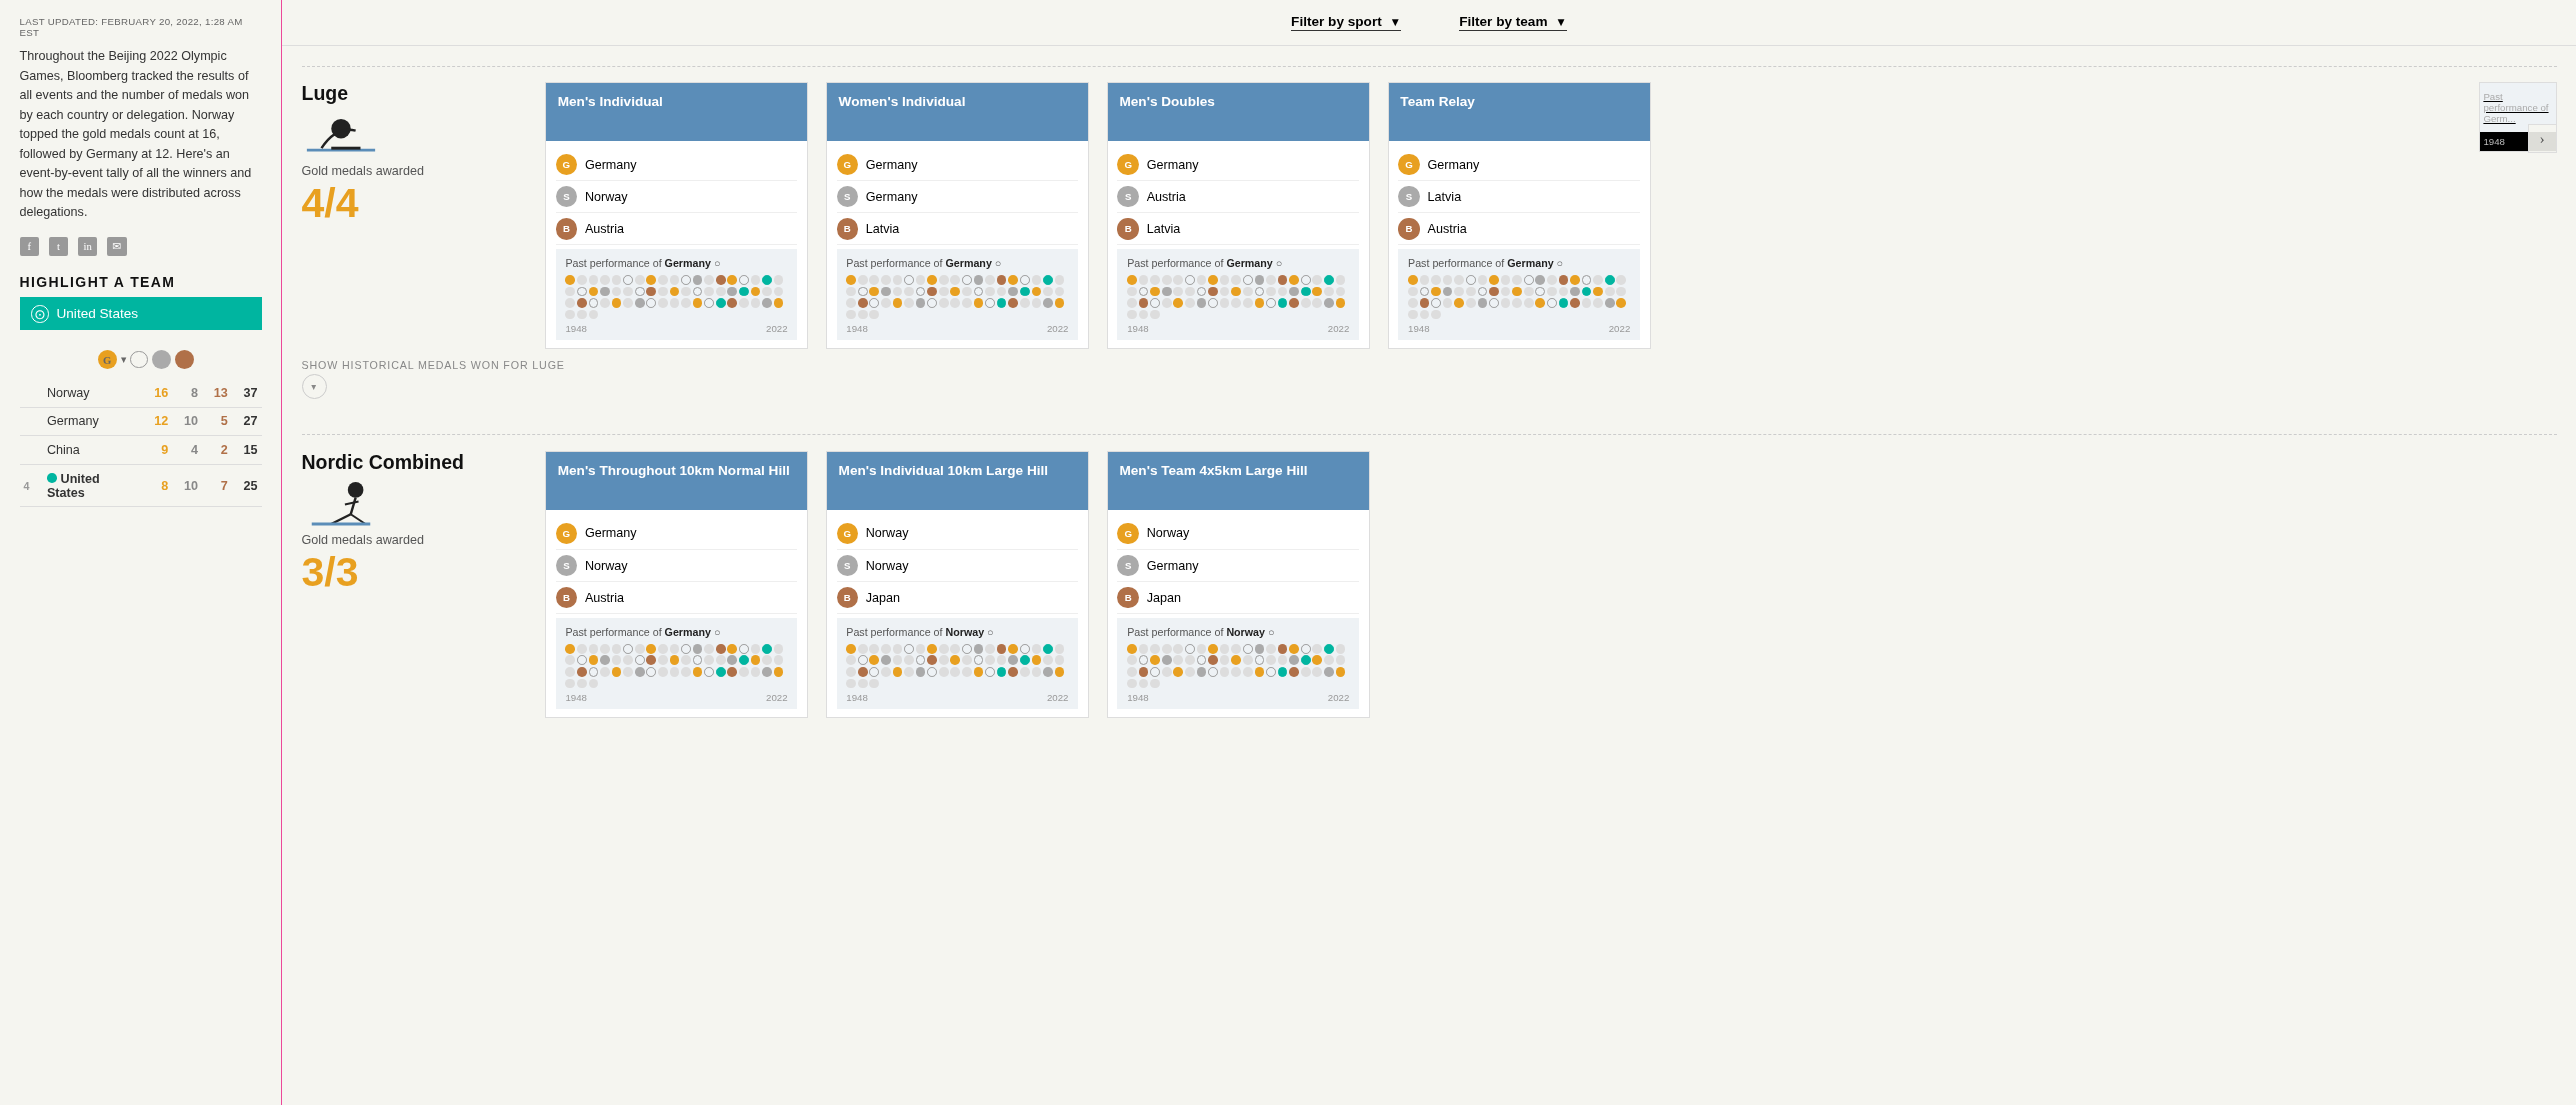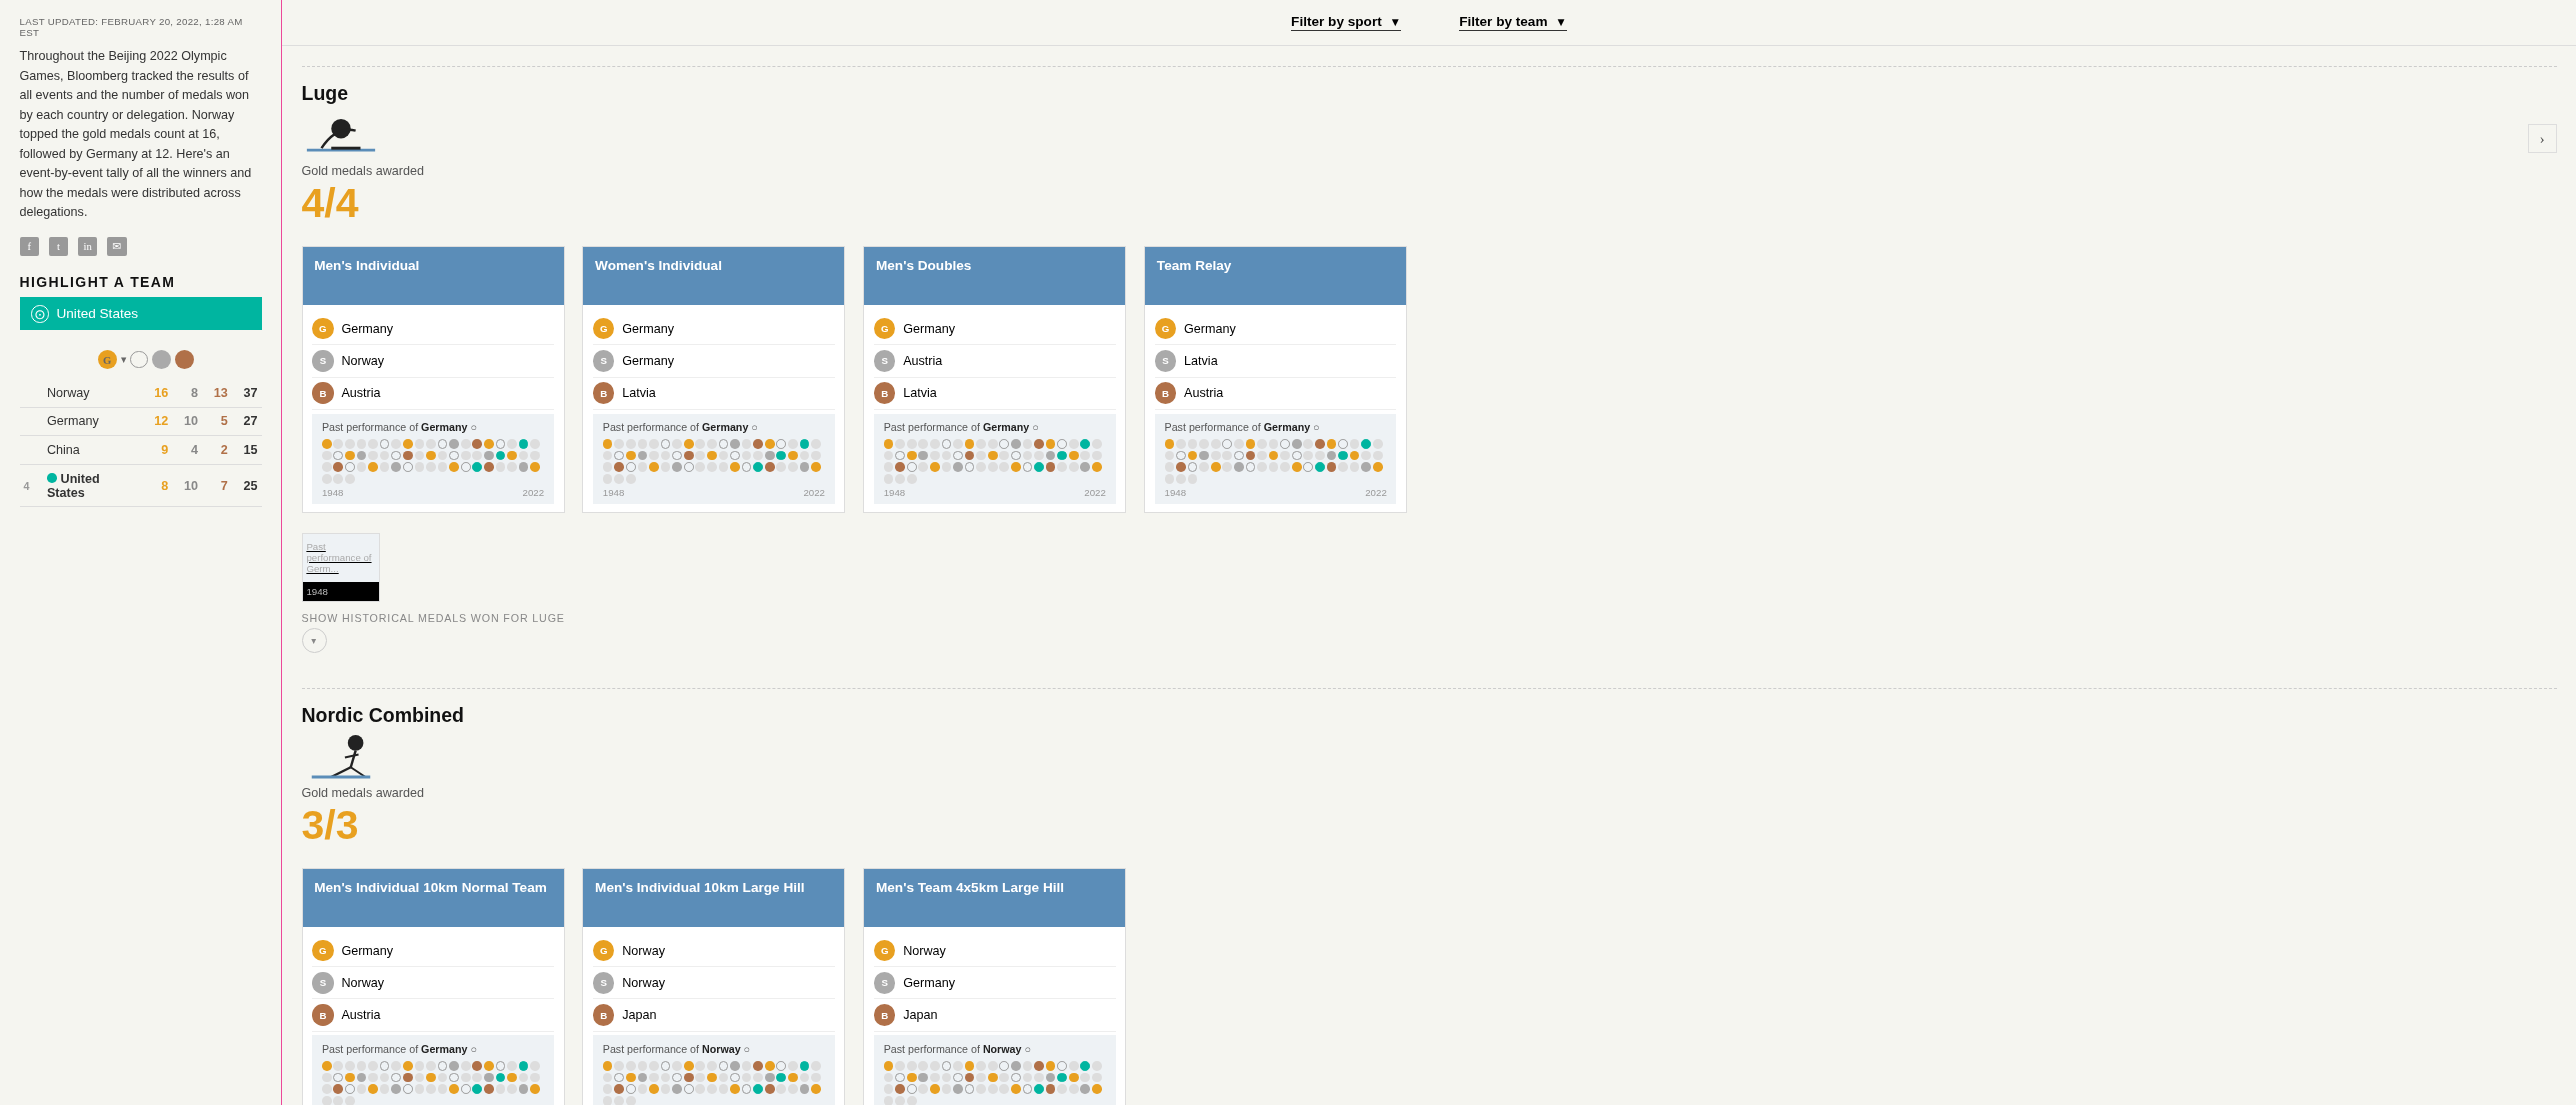--- a/index.html
+++ b/index.html
@@ -204,21 +204,20 @@
       padding: 19.5px 19.5px 9.7px 19.5px;
     }
 
     
     .section-header {
       display: flex;
       gap: 19.5px;
       align-items: flex-start;
       border-top: 1.9px dashed #ccc;
       padding-top: 15.6px;
-      flex-direction: column;
     }
 
     .section-left {
       width: 224px;
       min-width: 224px;
     }
     .section-sport-title {
       font-size: 19.5px;
       font-weight: 900;
       font-family: Arial, sans-serif;
@@ -864,21 +863,21 @@
             <line x1="50" y1="35" x2="65" y2="45" stroke="#222" stroke-width="2"></line>
             <line x1="44" y1="25" x2="58" y2="22" stroke="#222" stroke-width="2"></line>
             <line x1="10" y1="45" x2="70" y2="45" stroke="#5b8db8" stroke-width="3"></line>
           </svg>
           <div class="gold-medals-label">Gold medals awarded</div>
           <div class="gold-fraction">3/3</div>
         </div>
 
         <div class="cards-row" id="nordic-cards">
             <div class="event-card">
-      <div class="event-card-header">Men's Individual 10km Normal Team</div>
+      <div class="event-card-header">Men's Throughout 10km Normal Hill</div>
       <div class="event-card-body">
 
       <div class="medal-row">
         <div class="medal-badge badge-g">G</div>
         <span>Germany</span>
       </div>
 
       <div class="medal-row">
         <div class="medal-badge badge-s">S</div>
         <span>Norway</span>

